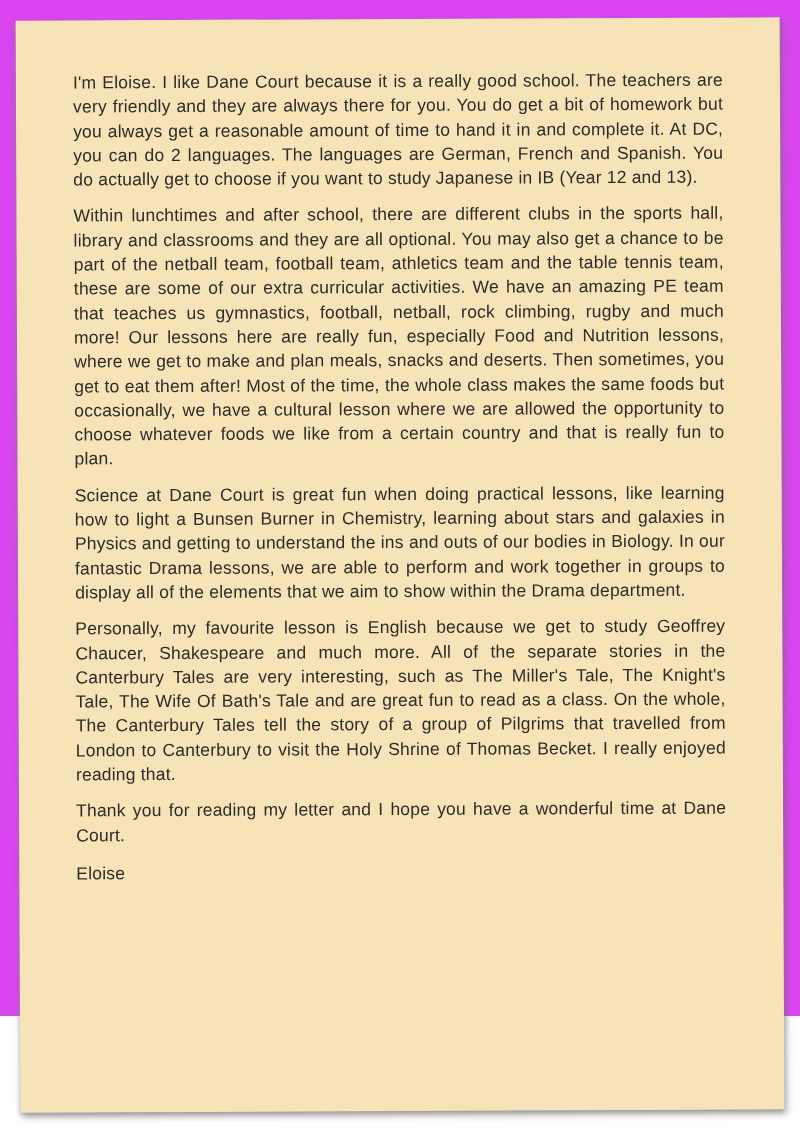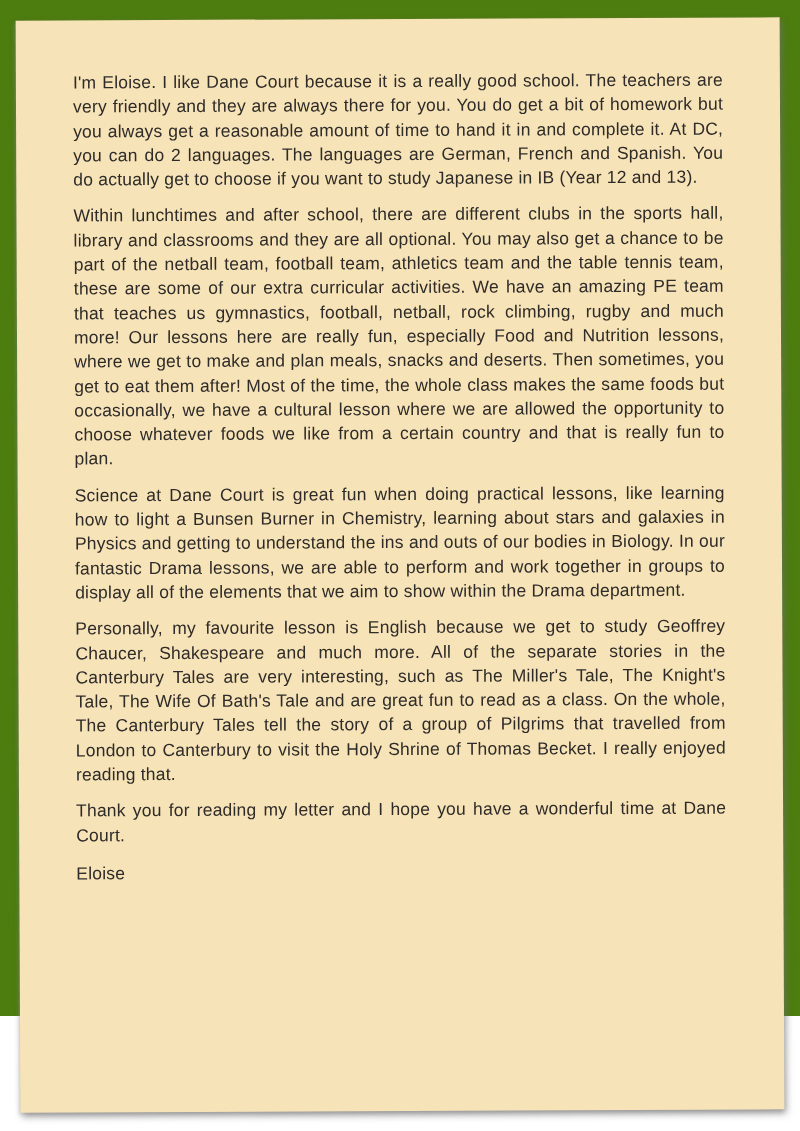--- a/index.html
+++ b/index.html
@@ -8,21 +8,21 @@
     width: 800px;
     height: 1131px;
     background: #ffffff;
     overflow: hidden;
     font-family: "Liberation Sans", sans-serif;
   }
   .scan-area {
     position: relative;
     width: 800px;
     height: 1016px;
-    background: #4d7c0f;
+    background: #d946ef;
   }
   .paper {
     position: absolute;
     left: 18px;
     top: 19px;
     width: 764px;
     height: 1092px;
     background: #f7e3b8;
     transform: rotate(-0.25deg);
     transform-origin: 50% 50%;

